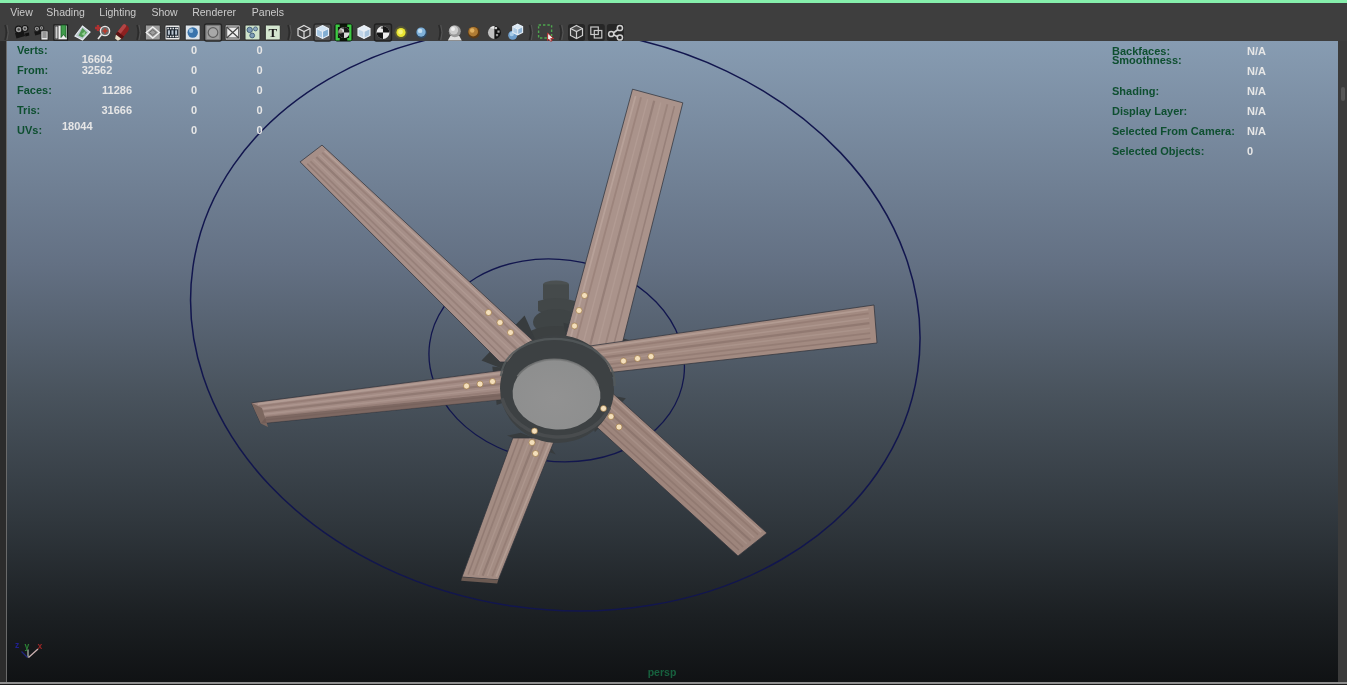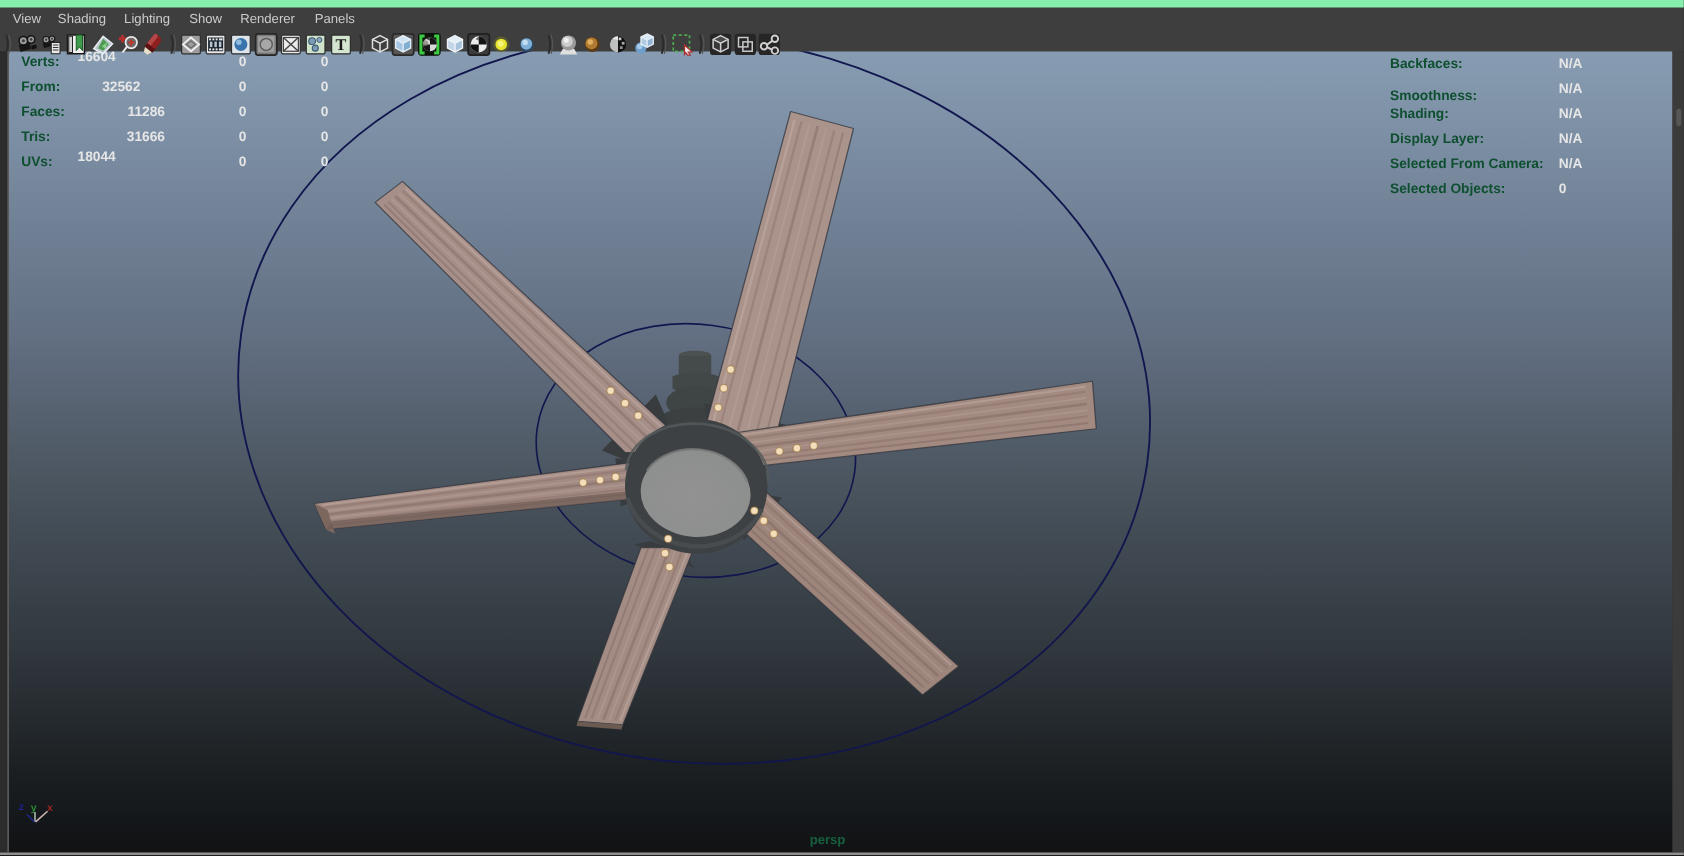--- a/index.html
+++ b/index.html
@@ -1,17 +1,17 @@
 <!DOCTYPE html>
 <html><head><meta charset="utf-8"><style>
 * { margin:0; padding:0; box-sizing:border-box; }
 html,body { width:1347px; height:685px; overflow:hidden; background:#2e2e2e;
   font-family:"Liberation Sans",sans-serif; }
 #bar { position:absolute; left:0; top:0; width:1347px; height:41px; background:#3e3e3e;
-  border-top:6px solid #86efac; }
+  border-top:3px solid #86efac; }
 .mi { position:absolute; top:0; line-height:19px; font-size:10.5px; color:#cbcbcb; }
 #vp { position:absolute; left:7px; top:41px; width:1331px; height:641px;
   background:linear-gradient(#879cb2, #637083 35%, #49535d 55%, #30373d 75%, #1b1f22 90%, #101214); }
 .hud { position:absolute; font-size:11px; font-weight:bold; line-height:12px; white-space:nowrap; }
 .hud.g { color:#0e4f30; }
 .hud.w { color:#e6e6e6; }
 #bot { position:absolute; left:0; top:682px; width:1347px; height:3px; background:#1a1a1a;
   border-top:2px solid #8f8f8f; }
 #right { position:absolute; left:1338px; top:41px; width:9px; height:641px; background:#3b3b3b; }
 #nub { position:absolute; left:1341px; top:87px; width:4px; height:14px; background:#565656; border-radius:2px; }
@@ -119,42 +119,42 @@
 <g font-family="Liberation Sans,sans-serif" font-size="8.5" font-weight="bold">
       <line x1="28" y1="657.5" x2="28" y2="649.5" stroke="#b4c2b4" stroke-width="1.2"></line>
       <line x1="28.5" y1="657.5" x2="38" y2="649" stroke="#ccb2b2" stroke-width="1.3"></line>
       <line x1="27.5" y1="657.5" x2="21.5" y2="651.5" stroke="#20267c" stroke-width="1.3"></line>
       <text x="24.5" y="648.5" fill="#2c8636">y</text>
       <text x="37.5" y="649" fill="#9c2626">x</text>
       <text x="15" y="648" fill="#202090">z</text>
     </g>
 </svg>
 <div class="hud g" style="left:17px;top:44px">Verts:</div>
-<div class="hud w" style="left:62px;top:40px;width:70px;text-align:left">16604</div>
+<div class="hud w" style="left:62px;top:53px;width:70px;text-align:center">16604</div>
 <div class="hud w" style="left:191px;top:44px">0</div>
 <div class="hud w" style="left:256.5px;top:44px">0</div>
 <div class="hud g" style="left:17px;top:64px">From:</div>
 <div class="hud w" style="left:62px;top:64px;width:70px;text-align:center">32562</div>
 <div class="hud w" style="left:191px;top:64px">0</div>
 <div class="hud w" style="left:256.5px;top:64px">0</div>
 <div class="hud g" style="left:17px;top:84px">Faces:</div>
 <div class="hud w" style="left:62px;top:84px;width:70px;text-align:right">11286</div>
 <div class="hud w" style="left:191px;top:84px">0</div>
 <div class="hud w" style="left:256.5px;top:84px">0</div>
 <div class="hud g" style="left:17px;top:104px">Tris:</div>
 <div class="hud w" style="left:62px;top:104px;width:70px;text-align:right">31666</div>
 <div class="hud w" style="left:191px;top:104px">0</div>
 <div class="hud w" style="left:256.5px;top:104px">0</div>
 <div class="hud g" style="left:17px;top:124px">UVs:</div>
 <div class="hud w" style="left:62px;top:120px;width:70px;">18044</div>
 <div class="hud w" style="left:191px;top:124px">0</div>
 <div class="hud w" style="left:256.5px;top:124px">0</div>
 <div class="hud g" style="left:1112px;top:45px">Backfaces:</div>
 <div class="hud w" style="left:1247px;top:45px">N/A</div>
-<div class="hud g" style="left:1112px;top:71px">Smoothness:</div>
+<div class="hud g" style="left:1112px;top:54px">Smoothness:</div>
 <div class="hud w" style="left:1247px;top:65px">N/A</div>
 <div class="hud g" style="left:1112px;top:85px">Shading:</div>
 <div class="hud w" style="left:1247px;top:85px">N/A</div>
 <div class="hud g" style="left:1112px;top:105px">Display Layer:</div>
 <div class="hud w" style="left:1247px;top:105px">N/A</div>
 <div class="hud g" style="left:1112px;top:125px">Selected From Camera:</div>
 <div class="hud w" style="left:1247px;top:125px">N/A</div>
 <div class="hud g" style="left:1112px;top:145px">Selected Objects:</div>
 <div class="hud w" style="left:1247px;top:145px">0</div>
 <div class="hud" style="left:642px;top:666px;width:40px;text-align:center;color:#17603e;font-size:10.5px">persp</div>

